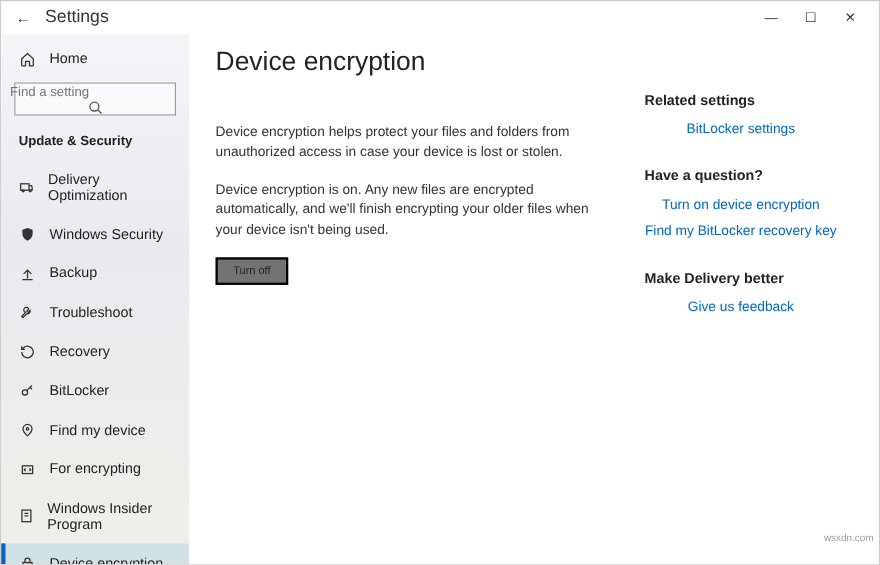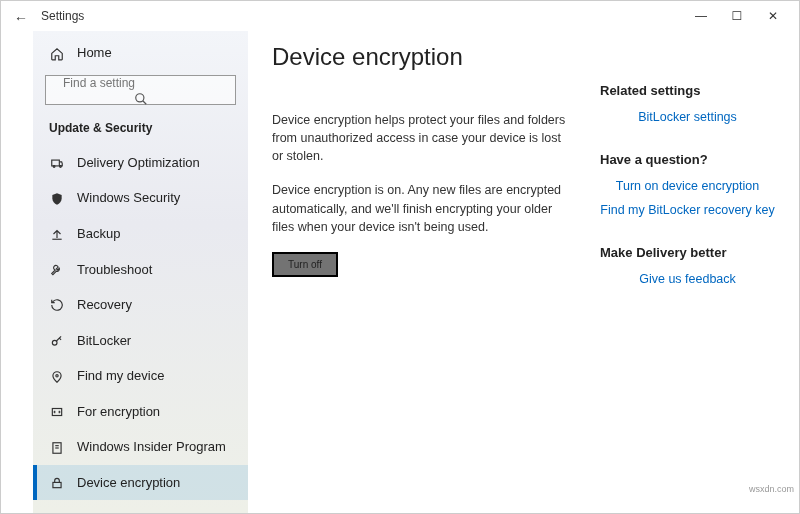--- a/index.html
+++ b/index.html
@@ -1,24 +1,24 @@
 <!DOCTYPE html>
 <html><head>
   <meta charset="utf-8">
   <style>
     * { margin: 0; padding: 0; box-sizing: border-box; font-family: "Segoe UI", sans-serif; }
     body { width: 800px; height: 514px; background: #fff; overflow: hidden; position: relative; }
     .window { border: 1px solid #ccc; width: 800px; height: 514px; display: flex; flex-direction: column; }
     .titlebar { height: 30px; display: flex; align-items: center; padding: 0 8px; }
     .titlebar .back { width: 24px; text-align: center; color: #333; cursor: pointer; font-size: 14px; }
-    .titlebar .title { font-size: 12px; margin-left: 8px; color: #333; }
+    .titlebar .title { font-size: 16px; margin-left: 8px; color: #333; }
     .titlebar .spacer { flex: 1; }
     .winbtn { width: 36px; height: 28px; text-align: center; line-height: 28px; font-size: 12px; color: #333; cursor: pointer; }
     .body { flex: 1; display: flex; overflow: hidden; }
-    .sidebar { width: 215px; padding: 6px 0 0 0; background: linear-gradient(180deg, #f3f5f9 0%, #e9eaf0 40%, #eef0e8 100%); border-right: 0; display: flex; flex-direction: column; margin-left: 32px; }
+    .sidebar { width: 171px; padding: 6px 0 0 0; background: linear-gradient(180deg, #f3f5f9 0%, #e9eaf0 40%, #eef0e8 100%); border-right: 0; display: flex; flex-direction: column; }
     .home-row { display: flex; align-items: center; gap: 12px; padding: 8px 16px; cursor: pointer; color: #222; font-size: 13px; }
     .home-row .icon { width: 16px; text-align: center; }
     .search { margin: 6px 12px 10px 12px; height: 30px; border: 1px solid #999; background: rgba(255,255,255,0.6); display: flex; align-items: center; padding: 0 8px; flex-direction: column; }
     .search input { flex: 1; border: none; background: transparent; outline: none; font-size: 12px; color: #555; }
     .search .sicon { color: #555; }
     .section-title { font-size: 12px; font-weight: 600; padding: 6px 16px 10px 16px; color: #222; }
     .navlist { flex: 1; overflow: hidden; }
     .navitem { display: flex; align-items: center; gap: 12px; padding: 10px 16px; font-size: 13px; color: #222; cursor: pointer; position: relative; }
     .navitem .icon { width: 16px; text-align: center; color: #333; font-size: 13px; }
     .navitem.selected { background: rgba(0,120,215,0.12); }
@@ -119,21 +119,21 @@
                 <path d="M12 21s-7-6-7-11a7 7 0 0 1 14 0c0 5-7 11-7 11z"></path>
                 <circle cx="12" cy="10" r="2"></circle>
               </svg></span>
           <span>Find my device</span>
         </div>
         <div class="navitem">
           <span class="icon"><svg width="14" height="14" viewBox="0 0 24 24" fill="none" stroke="#333" stroke-width="2">
                 <rect x="4" y="6" width="16" height="12"></rect>
                 <path d="M9 10l-2 2 2 2M15 10l2 2-2 2"></path>
               </svg></span>
-          <span>For encryption</span>
+          <span>For encrypting</span>
         </div>
         <div class="navitem">
           <span class="icon"><svg width="14" height="14" viewBox="0 0 24 24" fill="none" stroke="#333" stroke-width="2">
                 <rect x="5" y="3" width="14" height="18"></rect>
                 <line x1="9" y1="8" x2="15" y2="8"></line>
                 <line x1="9" y1="12" x2="15" y2="12"></line>
               </svg></span>
           <span>Windows Insider Program</span>
         </div>
         <div class="navitem selected">

